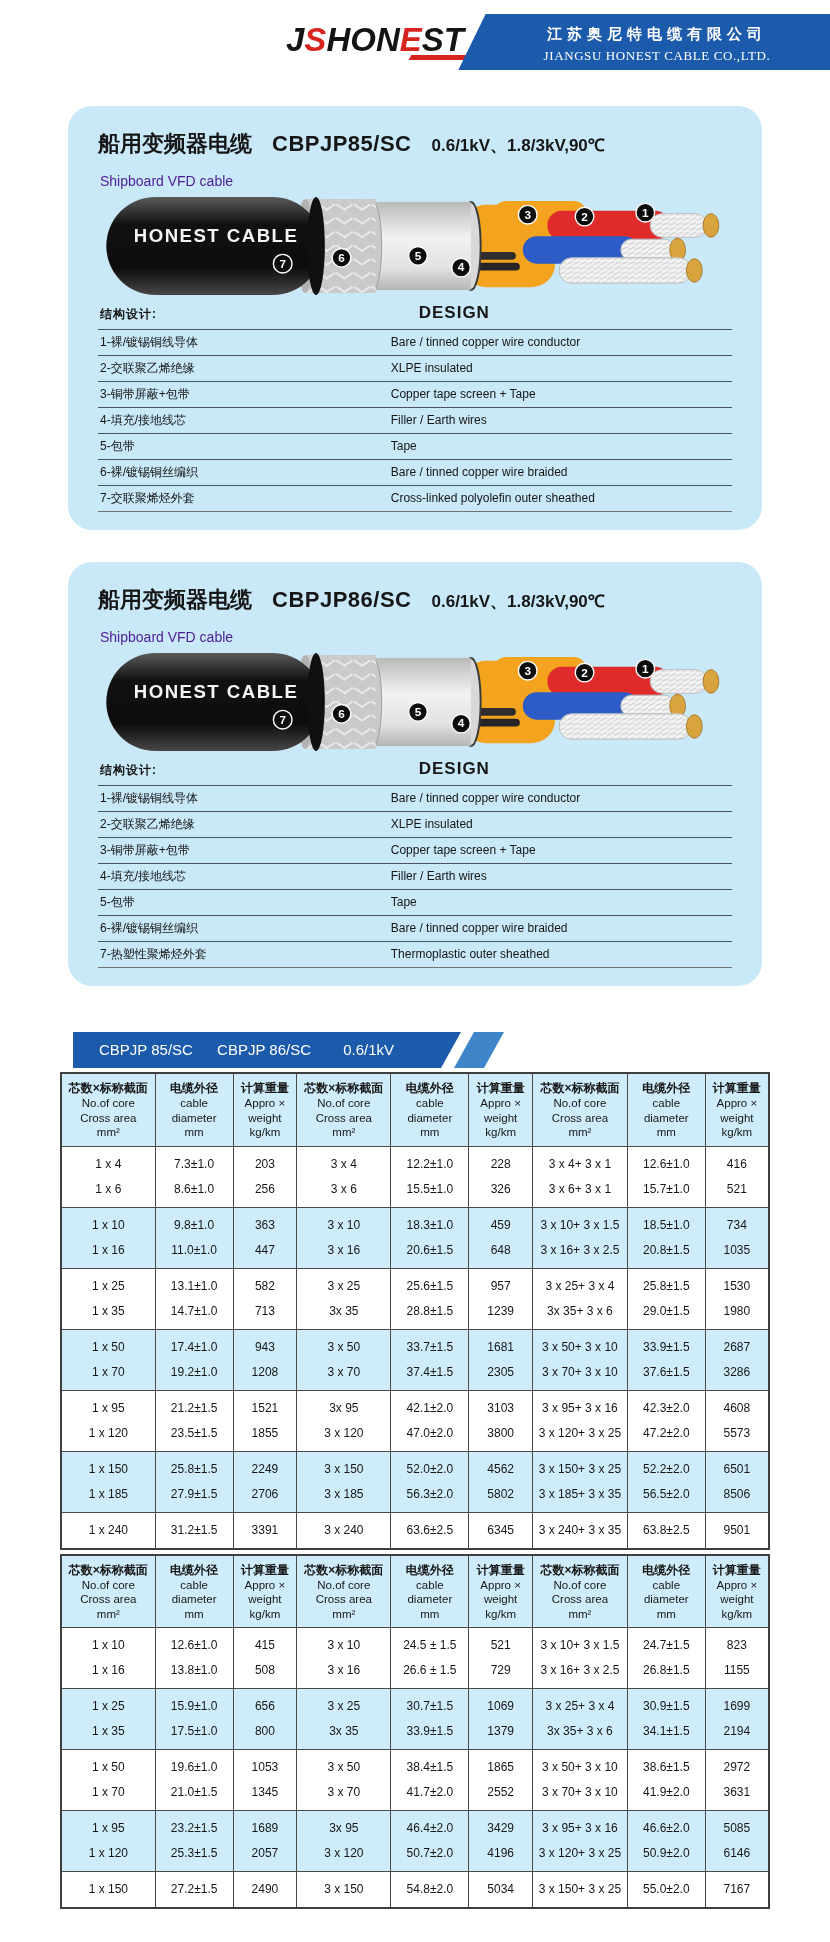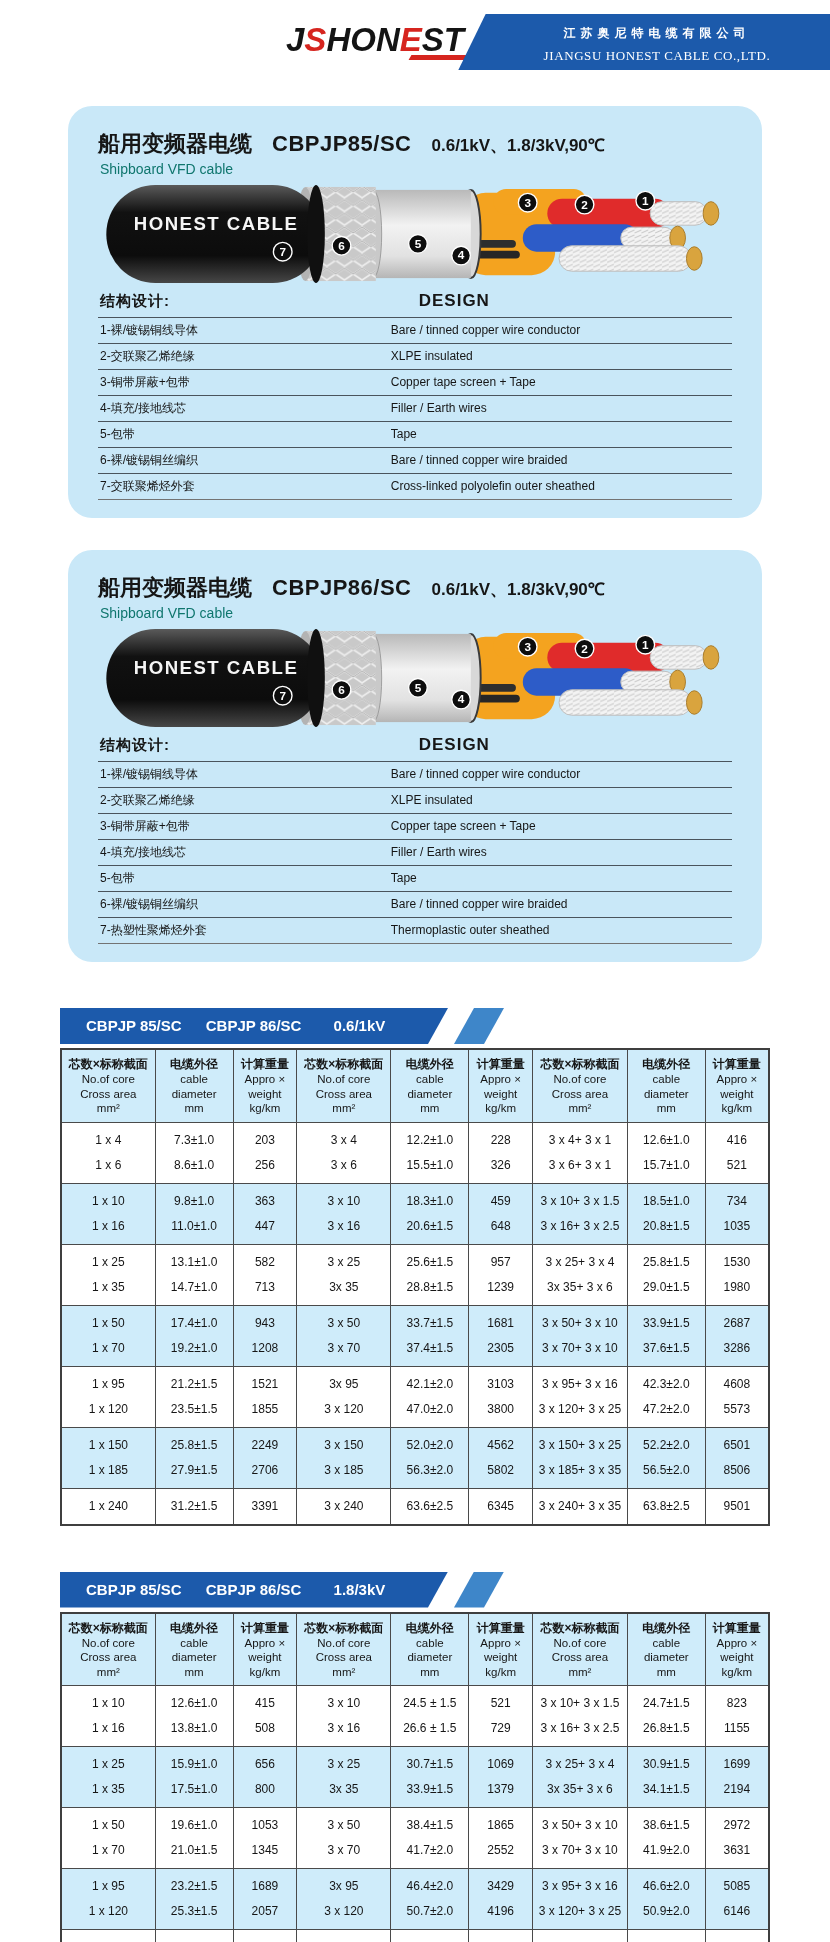--- a/index.html
+++ b/index.html
@@ -11,43 +11,43 @@
   .logo{position:absolute;left:286px;top:14px;font-size:33px;font-weight:bold;font-style:italic;
         letter-spacing:0;line-height:40px;white-space:nowrap;}
   .logo .red{color:#d6251f;}
   .logo .blk{color:#141414;}
   .logo-bar{position:absolute;right:-4px;bottom:0;width:58px;height:5px;background:#d6251f;
             transform:skewX(-30deg);}
   .banner{position:absolute;left:458px;right:0;top:8px;height:56px;}
   .banner-bg{position:absolute;top:0;bottom:0;left:14px;right:-60px;background:#1c5aab;
              transform:skewX(-26deg);}
   .banner-text{position:relative;text-align:center;color:#fff;padding:6px 0 0 26px;}
-  .banner-cn{font-size:12px;font-weight:bold;letter-spacing:5px;line-height:27px;white-space:nowrap;}
+  .banner-cn{font-size:15px;font-weight:bold;letter-spacing:5px;line-height:27px;white-space:nowrap;}
   .banner-en{font-family:"Liberation Serif",serif;font-size:13px;letter-spacing:.6px;line-height:17px;white-space:nowrap;}
 
   
   .card{background:#c9e8f8;border-radius:24px;margin:32px 68px 0;padding:18px 30px 18px;}
   .card-title{display:flex;align-items:baseline;gap:20px;font-weight:bold;white-space:nowrap;}
   .t-cn{font-size:22px;}
   .t-model{font-size:22px;letter-spacing:.5px;margin-top:7px;}
   .t-rating{font-size:17px;}
-  .card-sub{color:#0f766e;font-size:14px;margin:2px 0 8px 2px;}
+  .card-sub{color:#4c1d95;font-size:14px;margin:14px 0 8px 2px;}
   .cable{display:block;width:100%;height:98px;margin:4px 0 8px;}
   .design-head{display:grid;grid-template-columns:46% 54%;margin:6px 0 6px 2px;align-items:baseline;}
-  .dh-cn{font-size:15px;font-weight:bold;letter-spacing:1px;}
+  .dh-cn{font-size:12px;font-weight:bold;letter-spacing:1px;}
   .dh-en{font-size:17px;font-weight:bold;letter-spacing:1px;padding-left:28px;}
   .design-rows{border-bottom:1px solid #737373;}
   .design-row{display:grid;grid-template-columns:46% 54%;border-top:1px solid #4a545c;
               padding:5px 0 5px 2px;font-size:12px;line-height:15px;}
 
   
   .band{position:relative;margin:46px 0 0 60px;height:36px;width:445px;}
-  .band-main{position:absolute;left:0;top:0;bottom:0;width:388px;background:#1c5aab;
+  .band-main{position:absolute;left:13px;top:0;bottom:0;width:388px;background:#1c5aab;
              clip-path:polygon(0 0,100% 0,calc(100% - 20px) 100%,0 100%);
-             color:#fff;font-size:15px;font-weight:bold;line-height:36px;padding-left:26px;
+             color:#fff;font-size:15px;font-weight:normal;line-height:36px;padding-left:26px;
              box-sizing:border-box;white-space:nowrap;}
   .band-main .bm{margin-right:20px;}
   .band-main .band-v{margin-left:8px;}
   .band-tail{position:absolute;left:394px;top:0;bottom:0;width:50px;background:#3e86c9;
              clip-path:polygon(20px 0,100% 0,calc(100% - 20px) 100%,0 100%);}
 
   
   table.spec{border-collapse:collapse;margin:4px 60px 0;width:710px;table-layout:fixed;
              border:2px solid #3f3f3f;}
   .spec th,.spec td{border:1px solid #4a4a4a;text-align:center;vertical-align:middle;overflow:hidden;}
@@ -612,28 +612,20 @@
           <td>
             <div>63.8±2.5</div>
           </td>
           <td>
             <div>9501</div>
           </td>
         </tr>
       </tbody>
   </table>
 
-  <div class="band">
-    <div class="band-main">
-      <span class="bm">CBPJP 85/SC</span>
-      <span class="bm">CBPJP 86/SC</span>
-      <span class="band-v">1.8/3kV</span>
-    </div>
-    <div class="band-tail"></div>
-  </div>
   <table class="spec">
     <colgroup>
       <col style="width:13.3%">
         <col style="width:11%">
         <col style="width:9%">
       <col style="width:13.3%">
         <col style="width:11%">
         <col style="width:9%">
       <col style="width:13.4%">
         <col style="width:11%">

